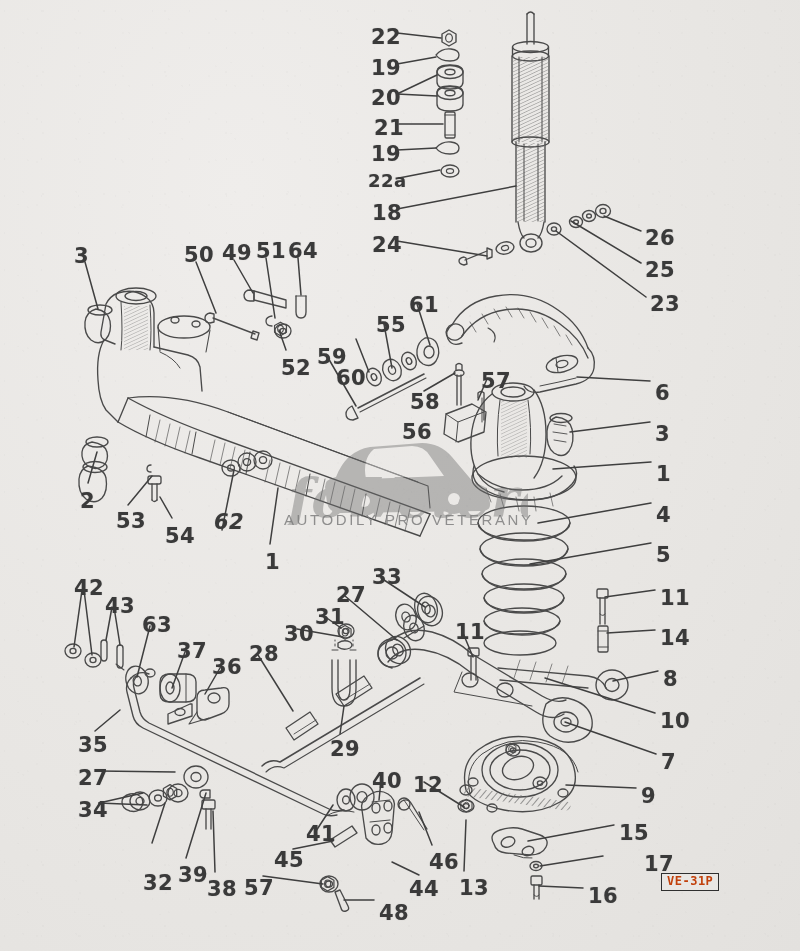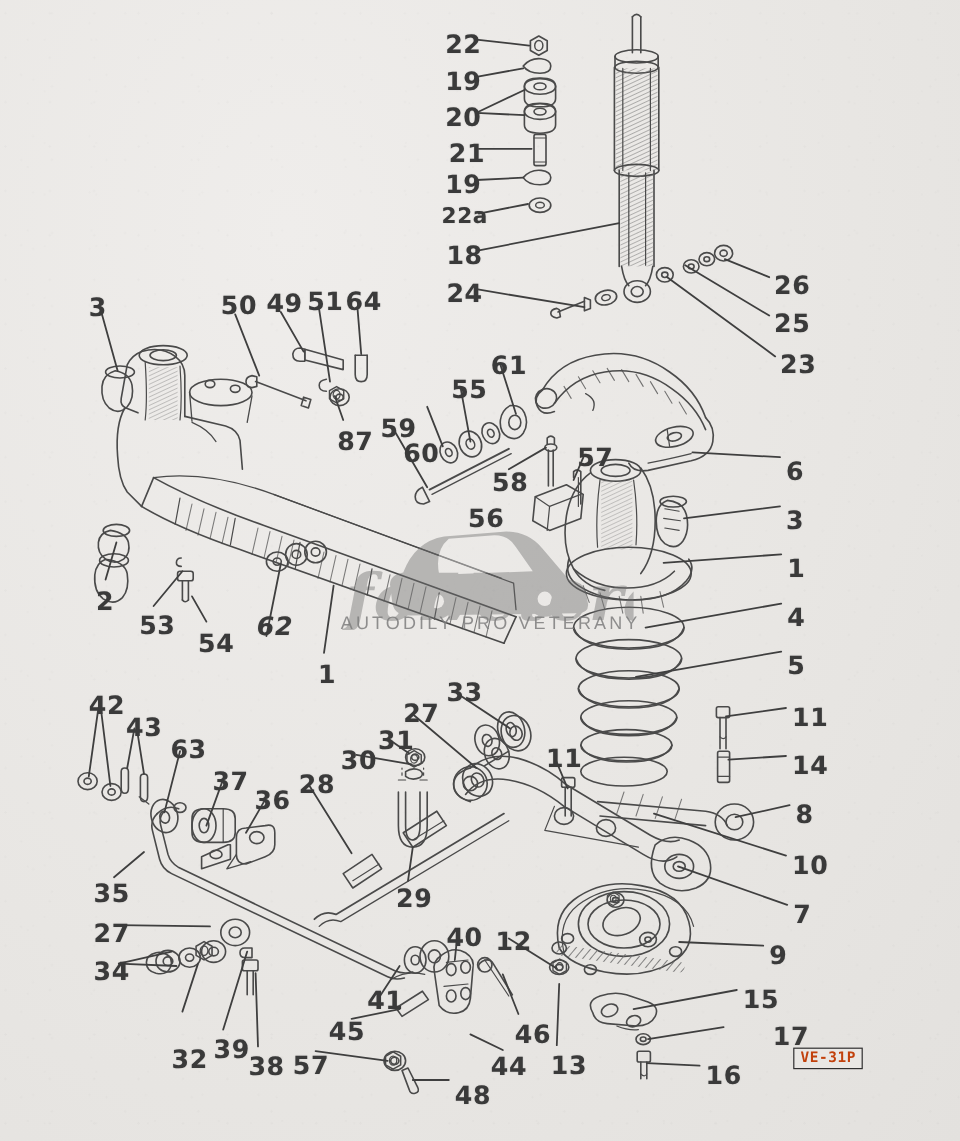--- a/index.html
+++ b/index.html
@@ -568,28 +568,28 @@
       <div class="lbl" style="left: 372px; top: 203px;">18</div>
       <div class="lbl" style="left: 372px; top: 235px;">24</div>
       <div class="lbl" style="left: 645px; top: 228px;">26</div>
       <div class="lbl" style="left: 645px; top: 260px;">25</div>
       <div class="lbl" style="left: 650px; top: 294px;">23</div>
       <div class="lbl" style="left: 74px; top: 246px;">3</div>
       <div class="lbl" style="left: 184px; top: 245px;">50</div>
       <div class="lbl" style="left: 222px; top: 243px;">49</div>
       <div class="lbl" style="left: 256px; top: 241px; text-align: right;">51</div>
       <div class="lbl" style="left: 288px; top: 241px;">64</div>
-      <div class="lbl" style="left: 281px; top: 358px;">87</div>
+      <div class="lbl" style="left: 281px; top: 358px;">52</div>
       <div class="lbl" style="left: 317px; top: 347px;">59</div>
       <div class="lbl" style="left: 336px; top: 330px; margin-top: 38px;">60</div>
       <div class="lbl" style="left: 376px; top: 315px;">55</div>
       <div class="lbl" style="left: 409px; top: 295px;">61</div>
       <div class="lbl" style="left: 410px; top: 392px;">58</div>
       <div class="lbl" style="left: 481px; top: 371px;">57</div>
-      <div class="lbl" style="left: 390px; top: 422px;">56</div>
+      <div class="lbl" style="left: 402px; top: 422px;">56</div>
       <div class="lbl" style="left: 655px; top: 383px;">6</div>
       <div class="lbl" style="left: 655px; top: 424px;">3</div>
       <div class="lbl" style="left: 656px; top: 464px;">1</div>
       <div class="lbl" style="left: 656px; top: 505px;">4</div>
       <div class="lbl" style="left: 656px; top: 545px;">5</div>
       <div class="lbl" style="left: 660px; top: 588px;">11</div>
       <div class="lbl" style="left: 660px; top: 628px;">14</div>
       <div class="lbl" style="left: 663px; top: 669px;">8</div>
       <div class="lbl" style="left: 660px; top: 711px;">10</div>
       <div class="lbl" style="left: 661px; top: 752px;">7</div>

